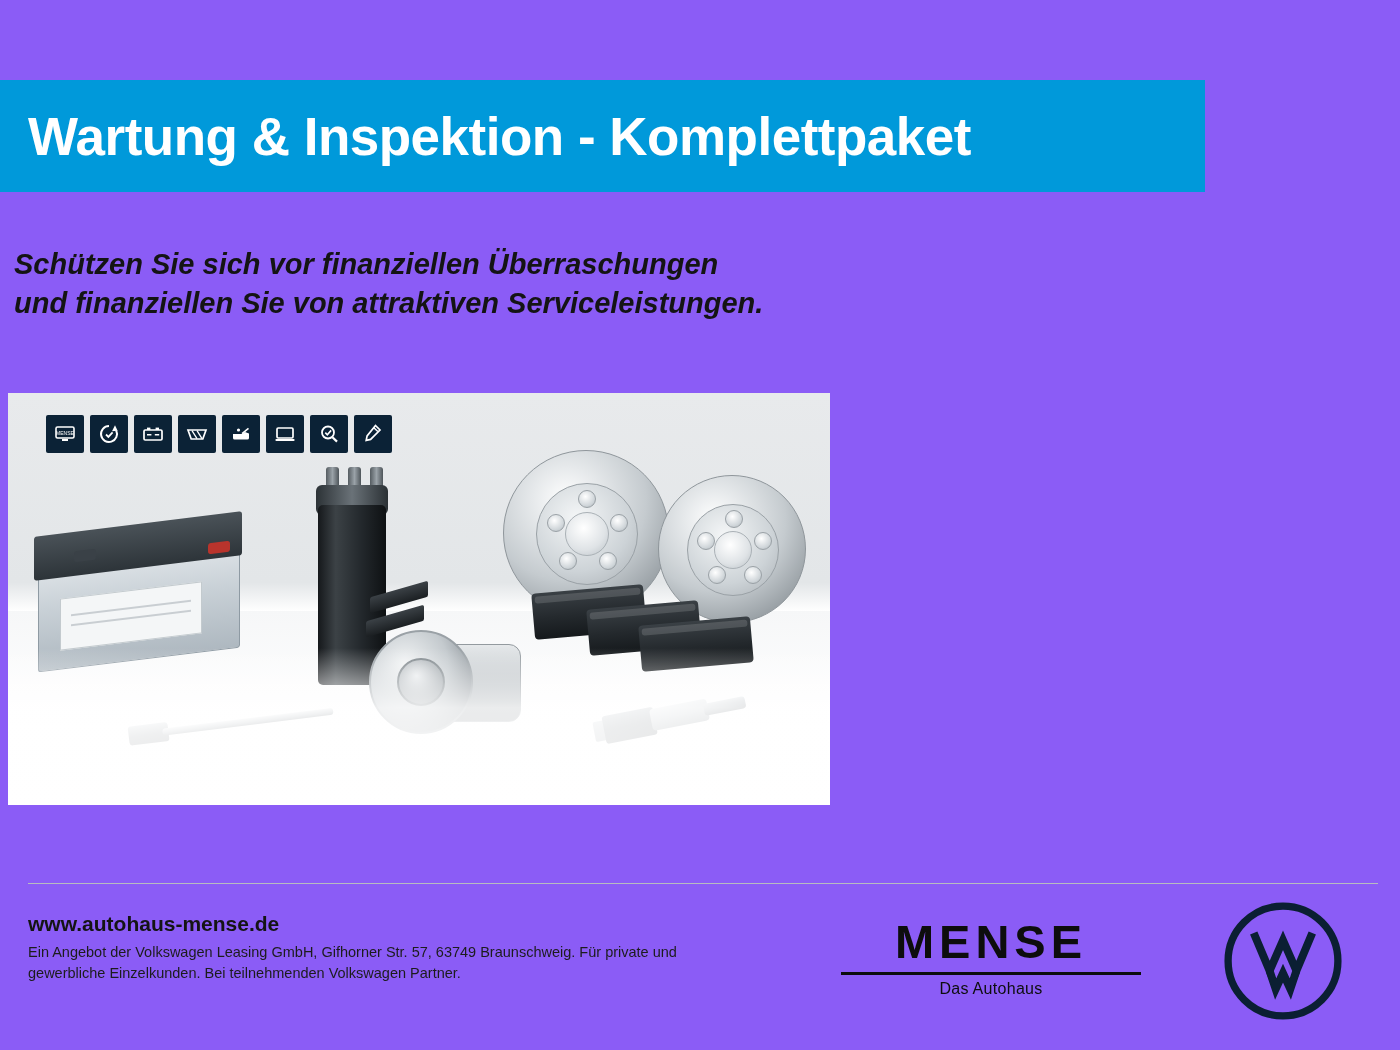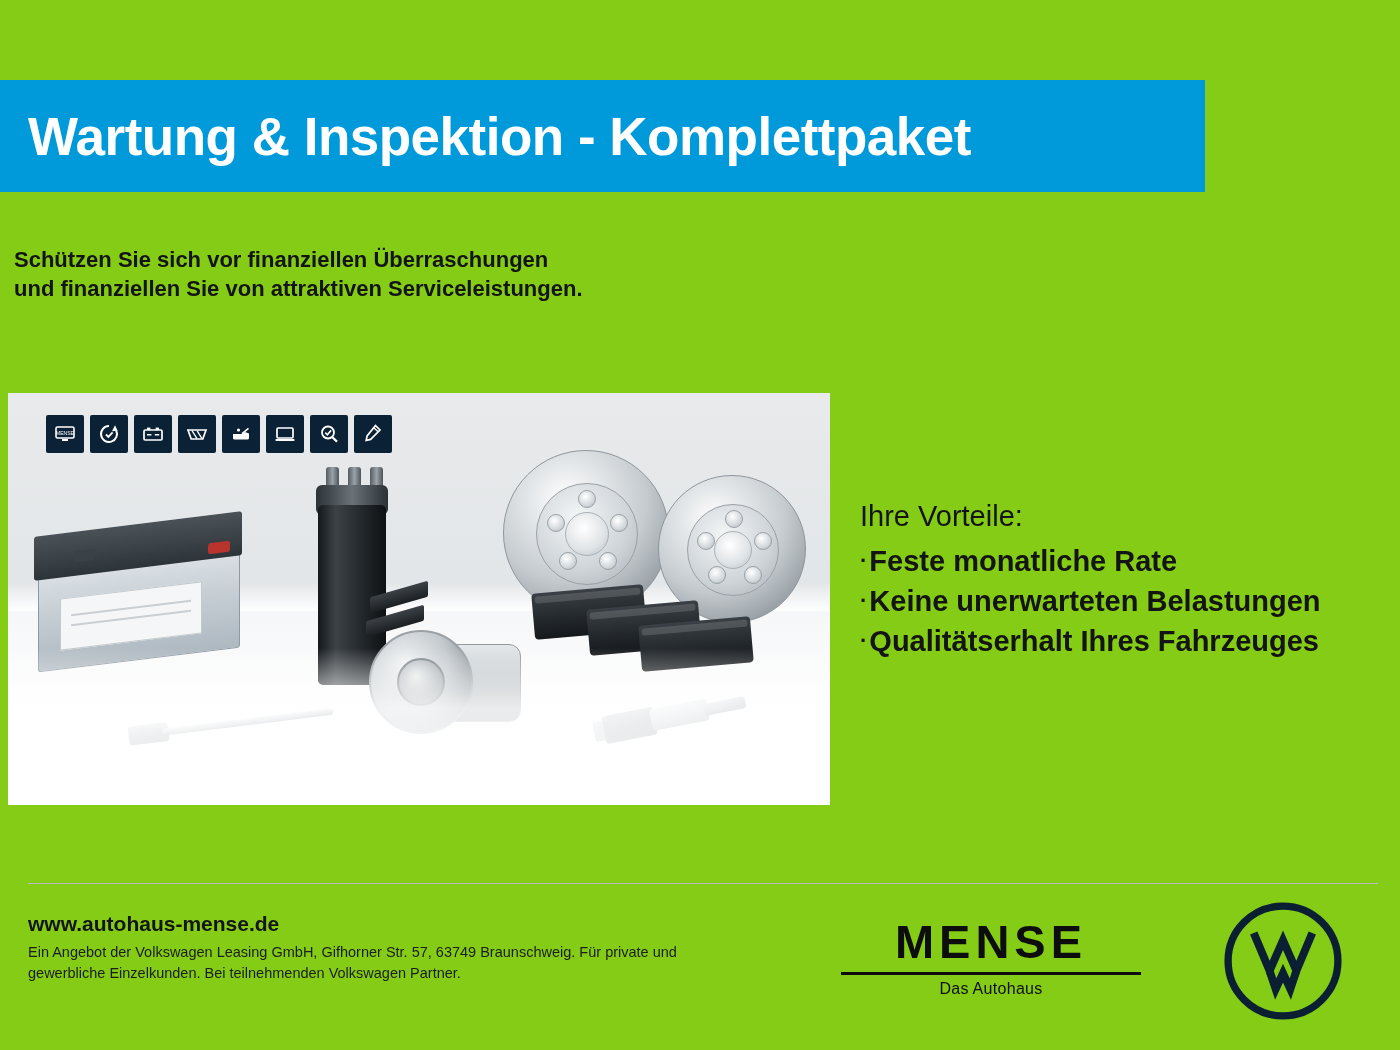--- a/index.html
+++ b/index.html
@@ -12,21 +12,21 @@
     height: 1050px;
     font-family: "Liberation Sans", sans-serif;
     color: #1a1a1a;
     position: relative;
     overflow: hidden;
   }
 
   .page {
     position: absolute;
     inset: 0;
-    background: #84cc16;
+    background: #8b5cf6;
   }
 
   
   .headline-band {
     position: absolute;
     left: 0;
     top: 80px;
     width: 1205px;
     height: 112px;
     background: #0099da;
@@ -42,24 +42,25 @@
     white-space: nowrap;
     line-height: 1;
   }
 
   
   .subhead {
     position: absolute;
     left: 14px;
     top: 245px;
     width: 900px;
-    font-size: 22px;
+    font-size: 29px;
     font-weight: bold;
     line-height: 1.33;
     color: #141414;
+    font-style: italic;
   }
   .subhead div { white-space: nowrap; }
 
   
   .photo {
     position: absolute;
     left: 8px;
     top: 393px;
     width: 822px;
     height: 412px;
@@ -561,32 +562,20 @@
     </div>
 
     <div class="rod">
       <div class="rod-head"></div>
       <div class="rod-shaft"></div>
     </div>
 
     <div class="photo-reflection"></div>
   </div>
 
-  <div class="benefits">
-    <div class="benefits-title">Ihre Vorteile:</div>
-    <div class="benefit-item">
-      <span class="dot">·</span><span>Feste monatliche Rate</span>
-    </div>
-    <div class="benefit-item">
-      <span class="dot">·</span><span>Keine unerwarteten Belastungen</span>
-    </div>
-    <div class="benefit-item">
-      <span class="dot">·</span><span>Qualitätserhalt Ihres Fahrzeuges</span>
-    </div>
-  </div>
 
   <div class="footer-rule"></div>
   <div class="footer-url">www.autohaus-mense.de</div>
   <div class="footer-legal">
     <span>Ein Angebot der Volkswagen Leasing GmbH,  Gifhorner Str. 57, 63749 Braunschweig. Für</span>
     <span>private und gewerbliche Einzelkunden. Bei teilnehmenden Volkswagen Partner.</span>
   </div>
 
   <div class="mense">
     <div class="mense-name">MENSE</div>

